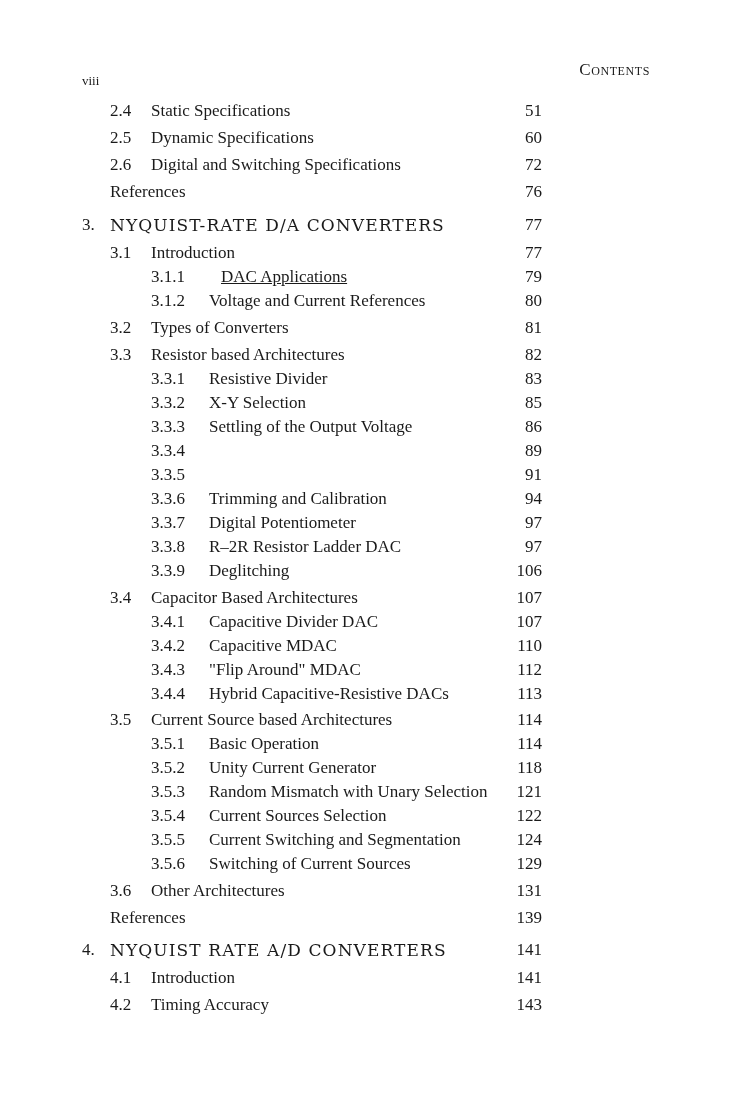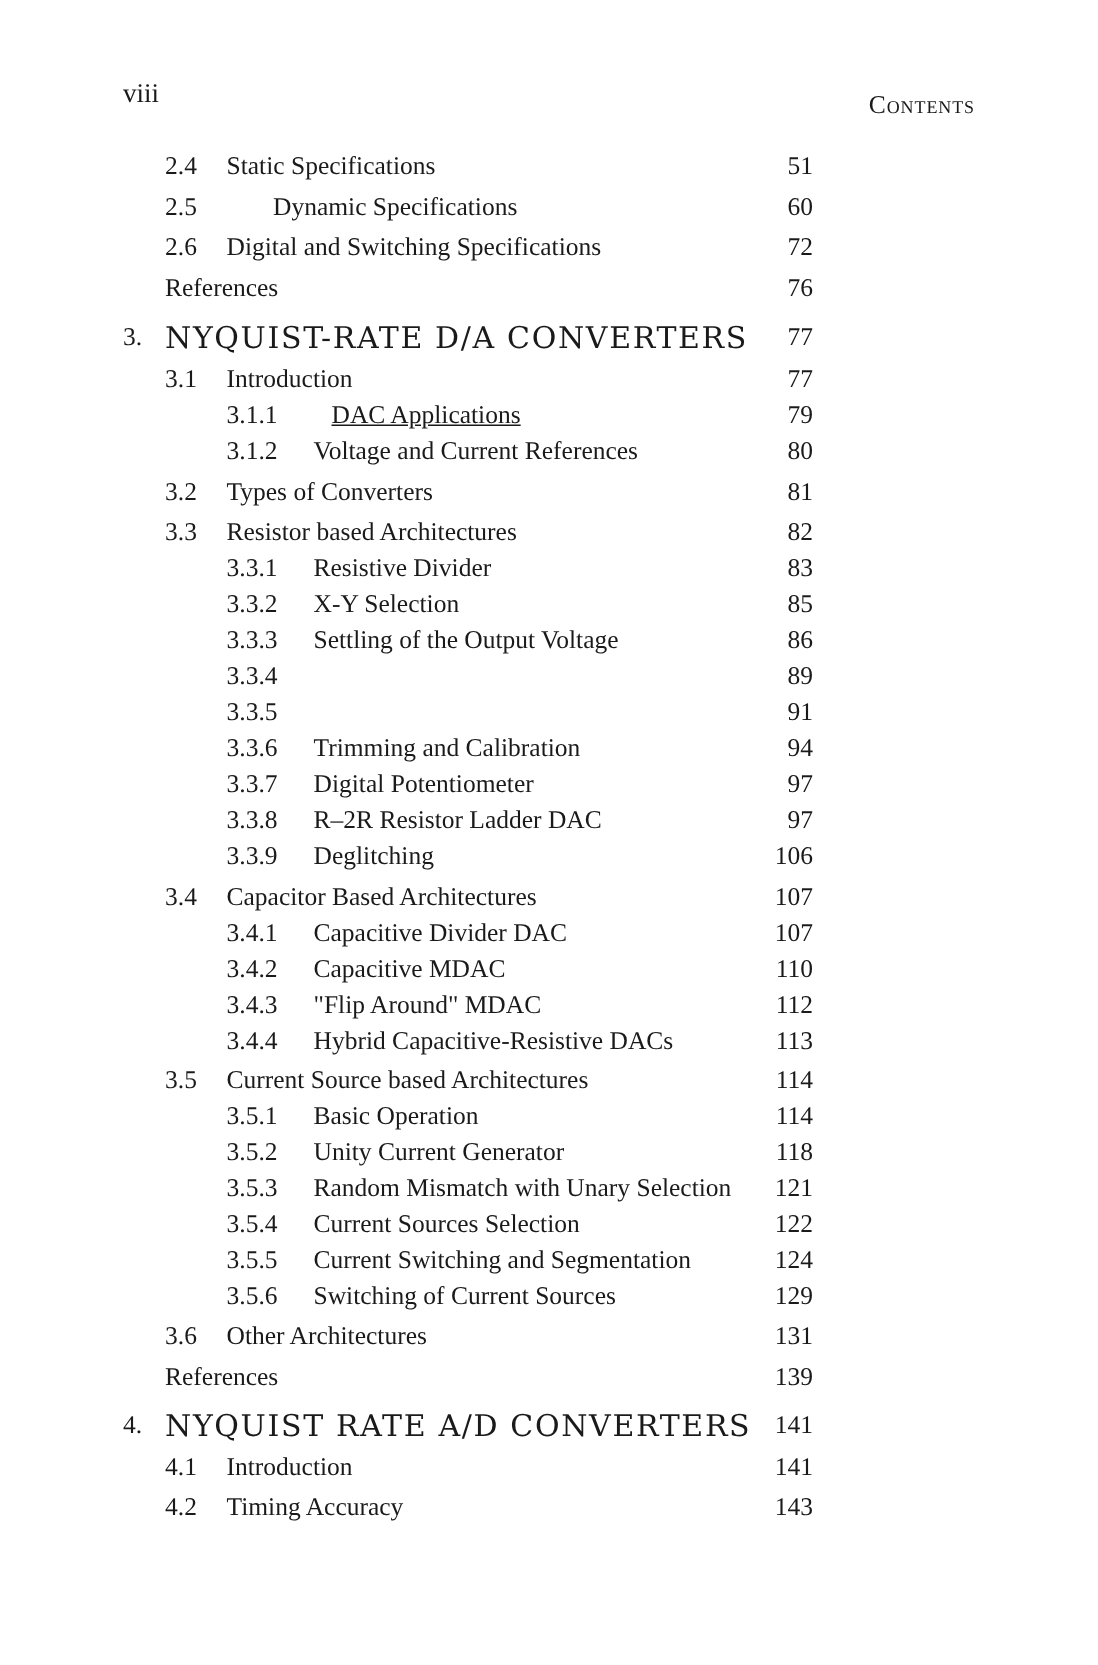--- a/index.html
+++ b/index.html
@@ -2,41 +2,41 @@
 <html><head>
 <meta charset="utf-8">
 <style>
   html, body { margin: 0; padding: 0; background: #ffffff; }
   body { width: 732px; height: 1110px; position: relative; overflow: hidden;
          font-family: "Liberation Serif", "DejaVu Serif", serif; color: #1a1a1a; }
   .row { position: absolute; left: 0; width: 624px; height: 22px; font-size: 17px; line-height: 22px; }
   .num { position: absolute; white-space: nowrap; }
   .title { position: absolute; white-space: nowrap; }
   .page { position: absolute; right: 82px; text-align: right; white-space: nowrap; }
-  .chapter .title { font-family: "DejaVu Serif", "Liberation Serif", serif; font-size: 20px; letter-spacing: 1.1px; }
-  .header-left { position: absolute; left: 82px; top: 52px; font-size: 18px; }
+  .chapter .title { font-family: "DejaVu Serif", "Liberation Serif", serif; font-size: 17px; letter-spacing: 1.1px; }
+  .header-left { position: absolute; left: 82px; top: 73px; font-size: 13px; }
   .header-right { position: absolute; right: 82px; top: 60px; font-size: 17px; font-variant: small-caps; letter-spacing: 0.6px; }
 </style>
 </head>
 <body>
 
 <div>
   <span class="header-left">viii</span>
   <span class="header-right">Contents</span>
 </div>
 
 <div id="toc">
     <div class="row" style="top: 100px;">
       <span class="num" style="left: 110px;">2.4</span>
       <span class="title" style="left: 151px;">Static Specifications</span>
       <span class="page">51</span>
     </div>
     <div class="row" style="top: 127px;">
       <span class="num" style="left: 110px;">2.5</span>
-      <span class="title" style="left: 151px; margin-left: 31px;">Dynamic Specifications</span>
+      <span class="title" style="left: 151px;">Dynamic Specifications</span>
       <span class="page">60</span>
     </div>
     <div class="row" style="top: 154px;">
       <span class="num" style="left: 110px;">2.6</span>
       <span class="title" style="left: 151px;">Digital and Switching Specifications</span>
       <span class="page">72</span>
     </div>
     <div class="row" style="top: 181px;">
       <span class="num" style="left: 110px;"></span>
       <span class="title" style="left: 110px;">References</span>

